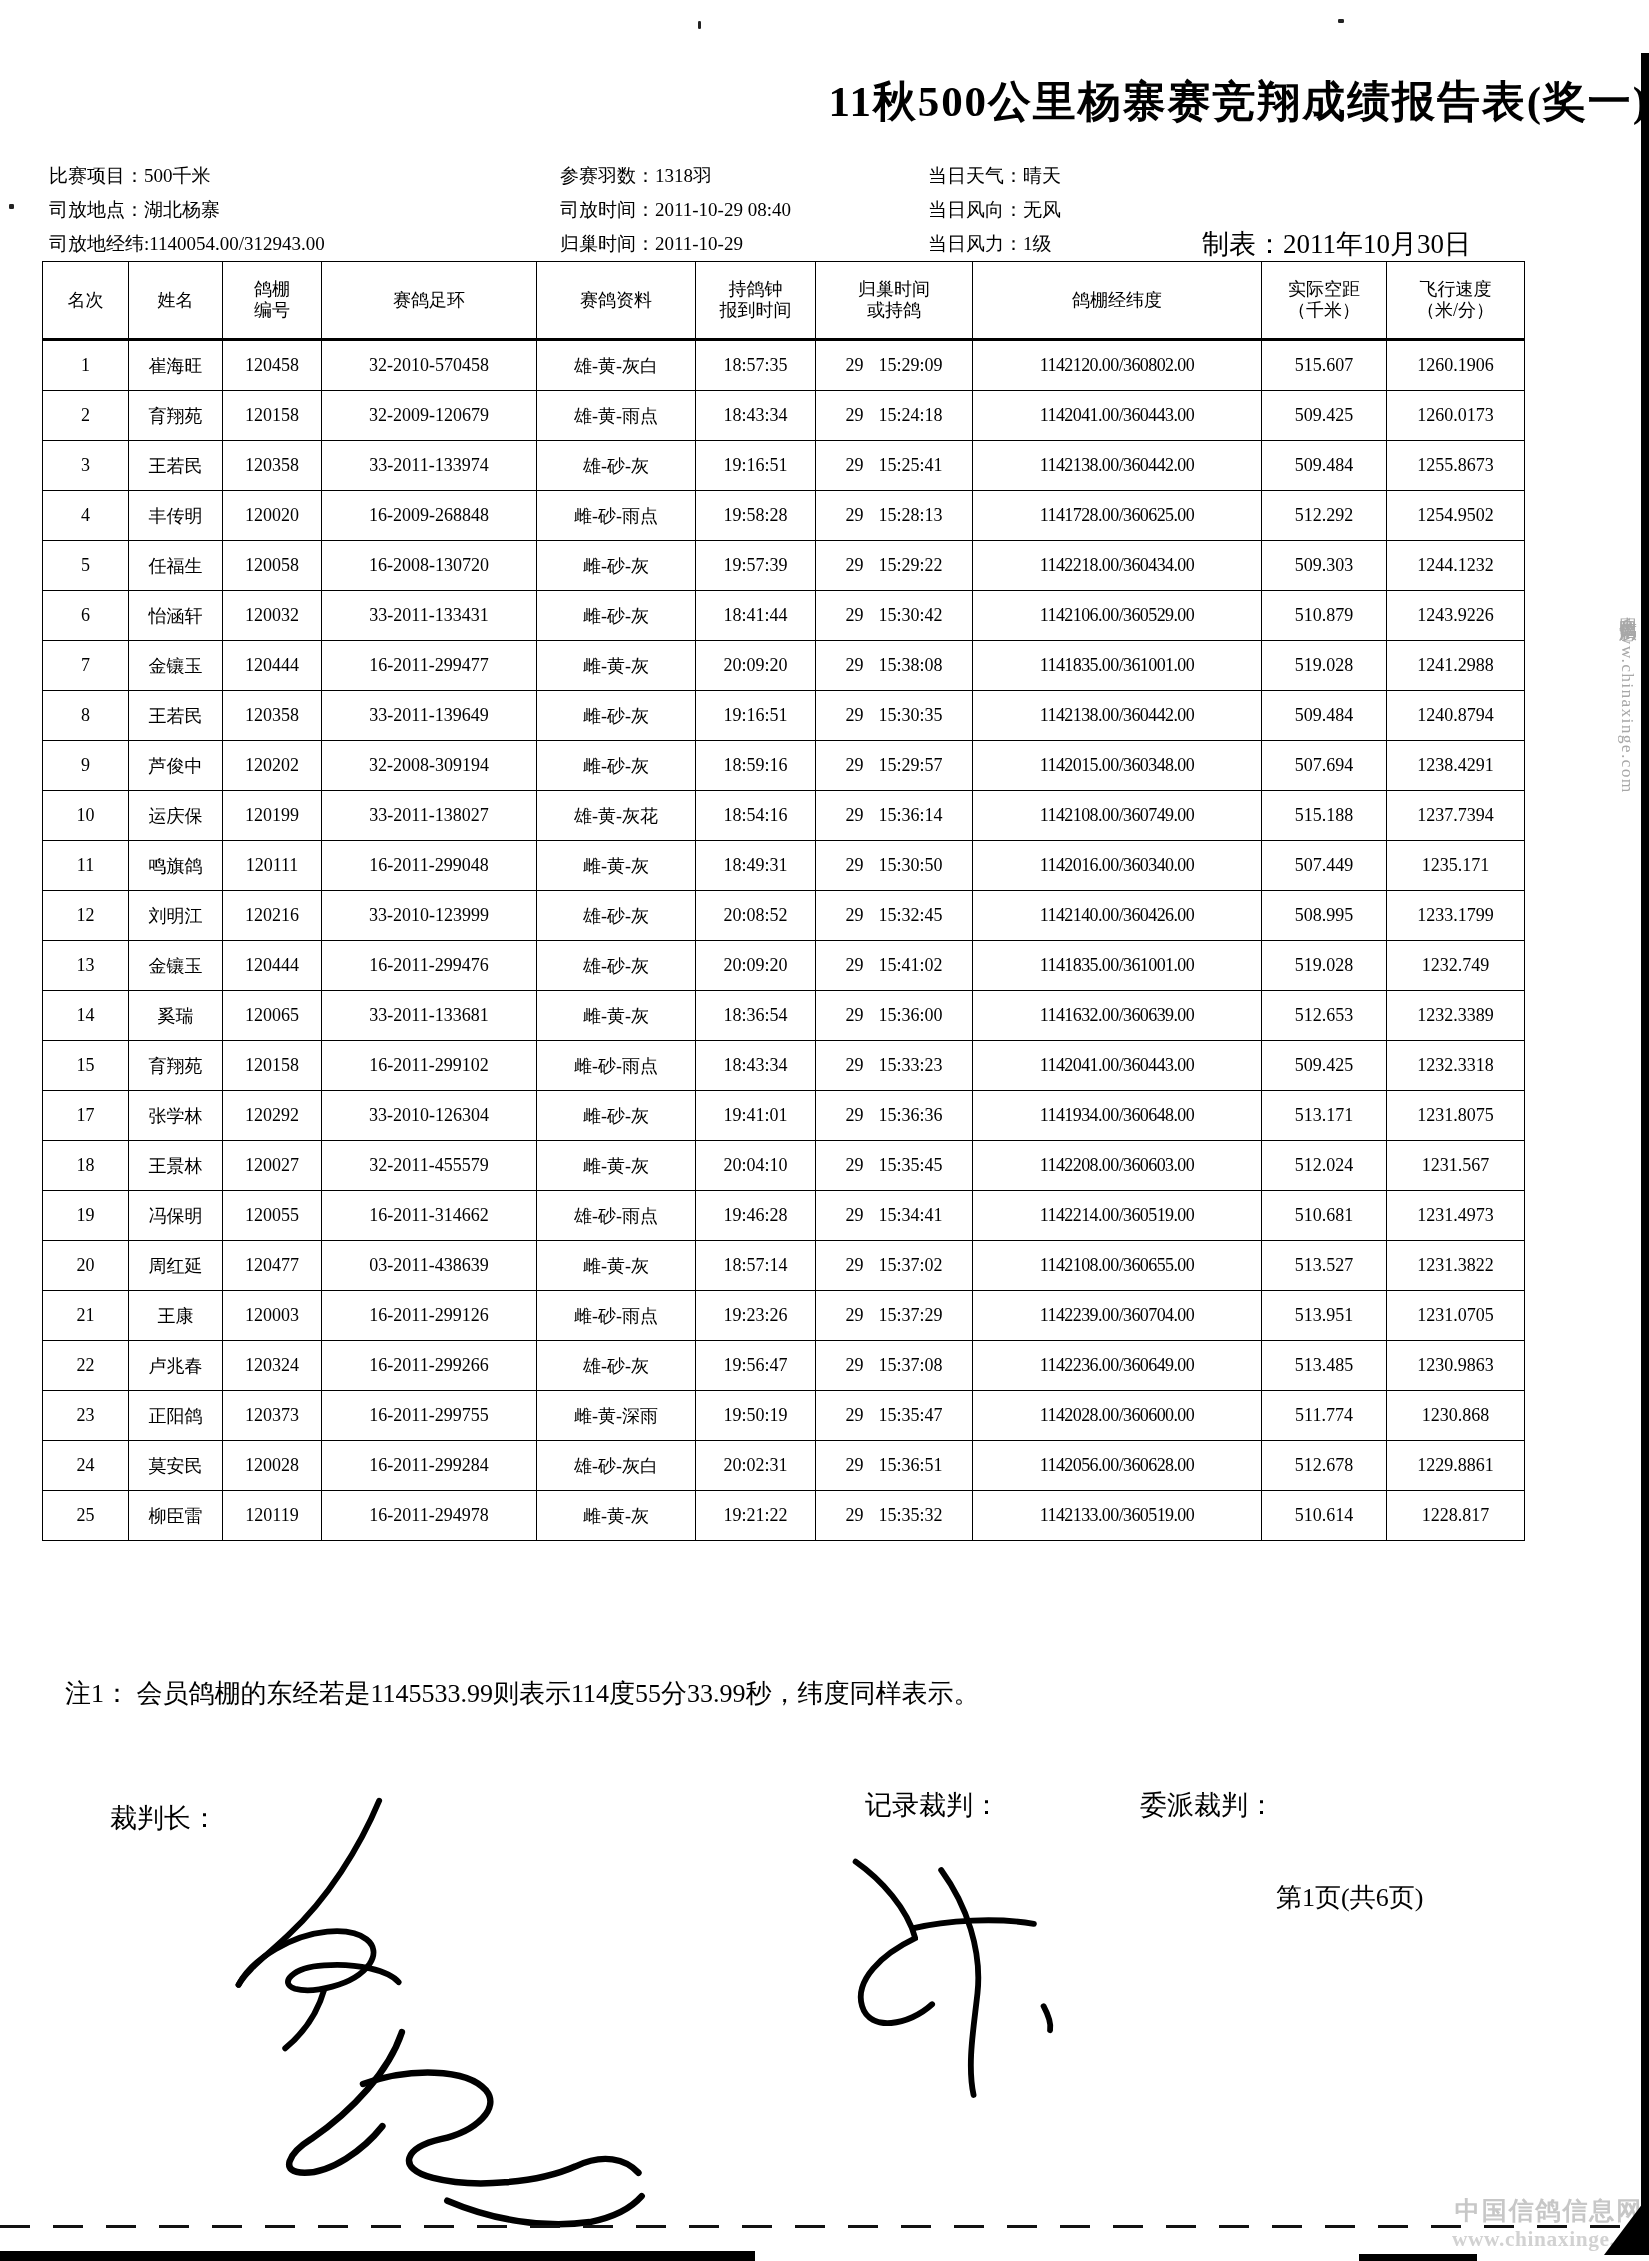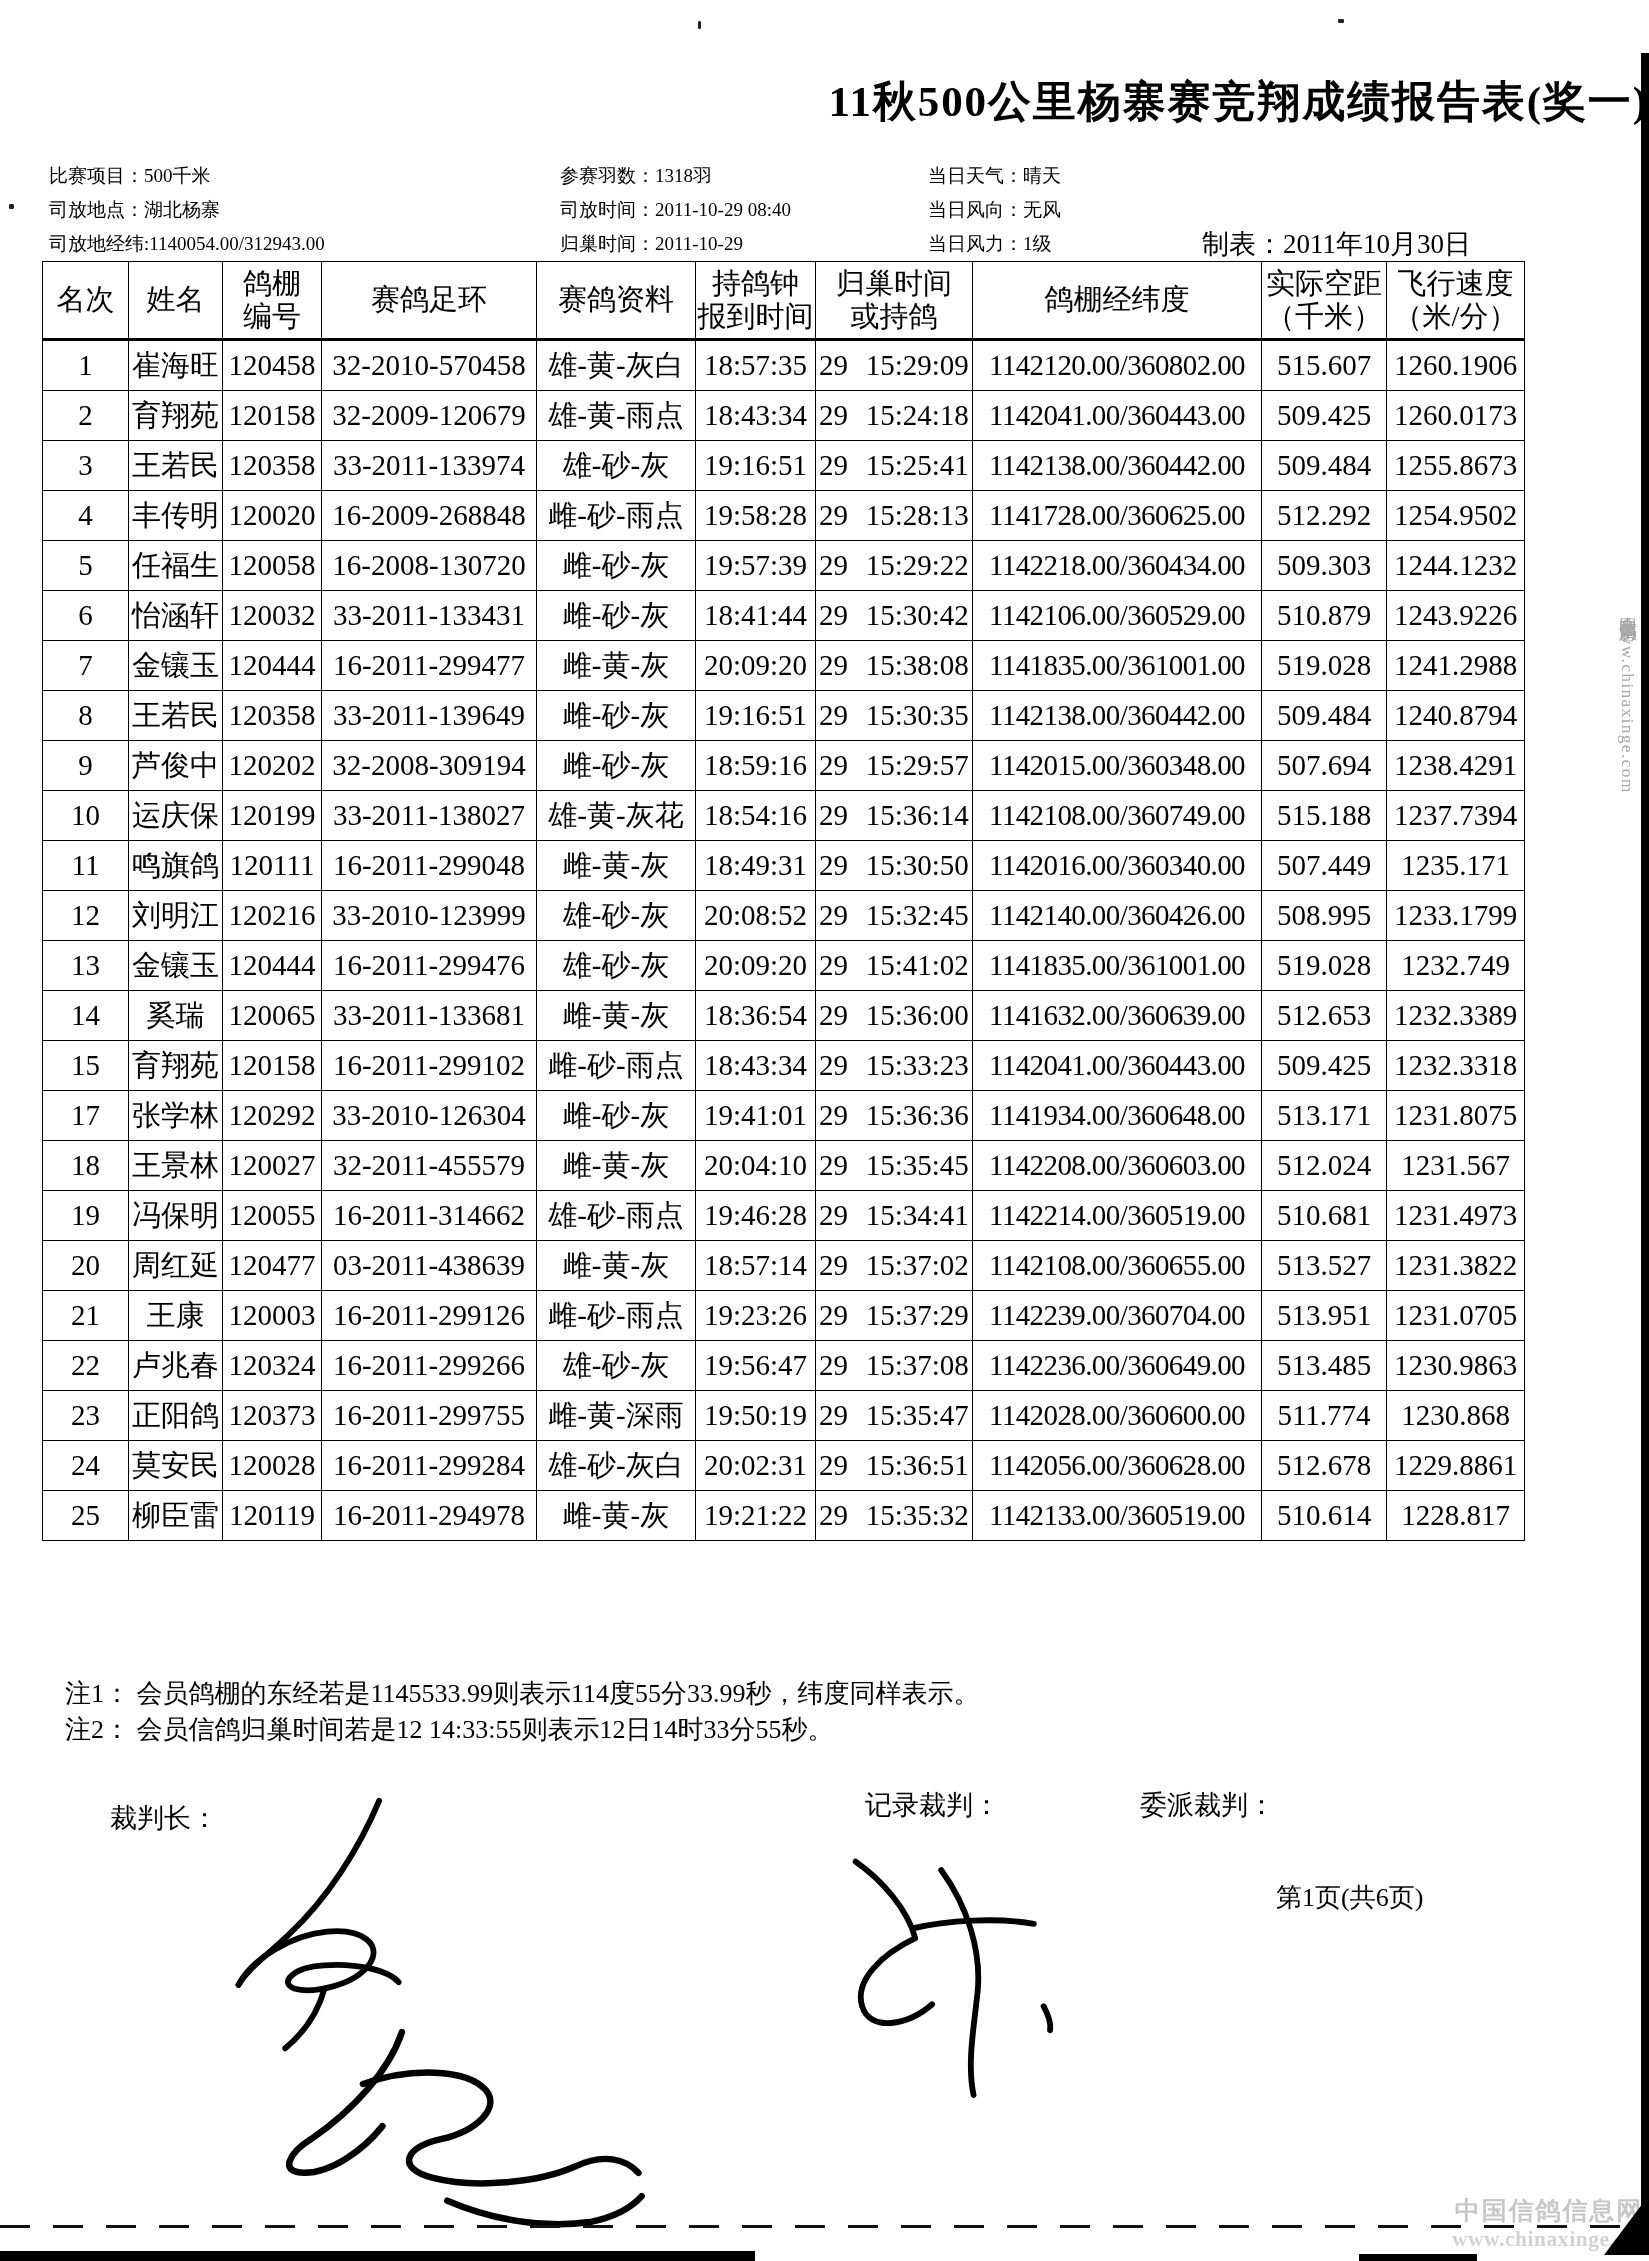--- a/index.html
+++ b/index.html
@@ -23,21 +23,21 @@
   .meta-col-left{left:49px;}
   .meta-col-middle{left:532px;margin-left:28px;}
   .meta-col-right{left:916px;margin-left:12px;}
   .prepared{position:absolute;left:1202px;top:226px;font-size:27px;white-space:nowrap;}
   
   table.results{
     position:absolute;left:42px;top:261px;
     width:1472px;
     border-collapse:collapse;
     table-layout:fixed;
-    font-size:29px;
+    font-size:18px;
   }
   table.results th, table.results td{
     border:1.9px solid #000;
     padding:0;
     overflow:hidden;
     white-space:nowrap;
     vertical-align:middle;
   }
   table.results thead th{
     height:76px;
@@ -433,21 +433,20 @@
           <td class="col-home_time">29 15:35:32</td>
           <td class="col-coords">1142133.00/360519.00</td>
           <td class="col-distance">510.614</td>
           <td class="col-speed">1228.817</td>
         </tr>
       </tbody>
   </table>
 
   <div class="notes">
     <div>注1： 会员鸽棚的东经若是1145533.99则表示114度55分33.99秒，纬度同样表示。</div>
-    <div>注2： 会员信鸽归巢时间若是12 14:33:55则表示12日14时33分55秒。</div>
   </div>
 
   <div class="ref-label chief">裁判长：</div>
   <div class="ref-label record">记录裁判：</div>
   <div class="ref-label assigned">委派裁判：</div>
   <div class="page-indicator">第1页(共6页)</div>
 
   <svg class="sig-layer" viewBox="0 0 2544 3488" xmlns="http://www.w3.org/2000/svg">
     <g stroke-width="9">
       <path d="M585 2778 C555 2850 505 2930 445 2985 C410 3018 380 3040 368 3062"></path>

